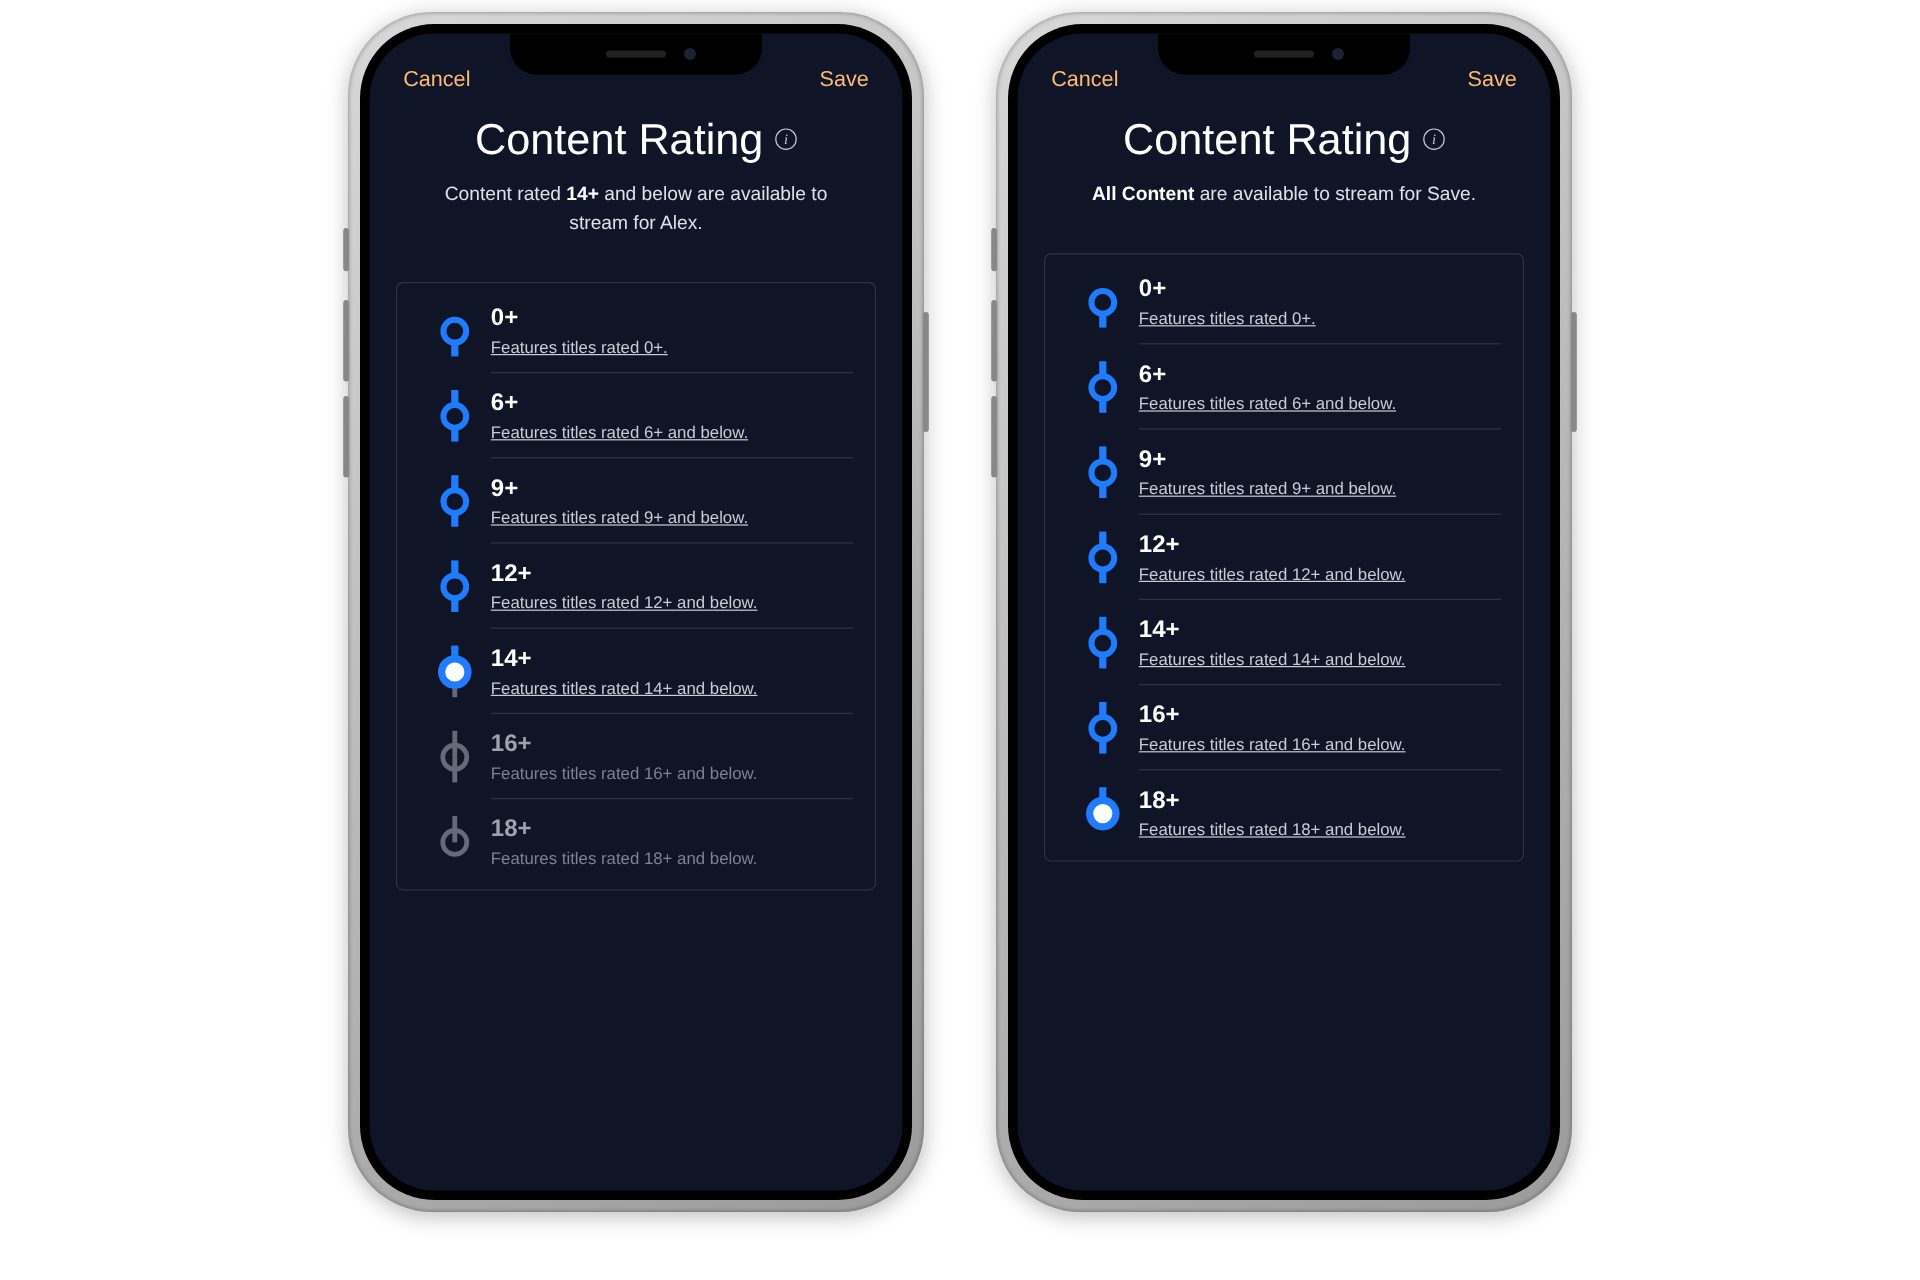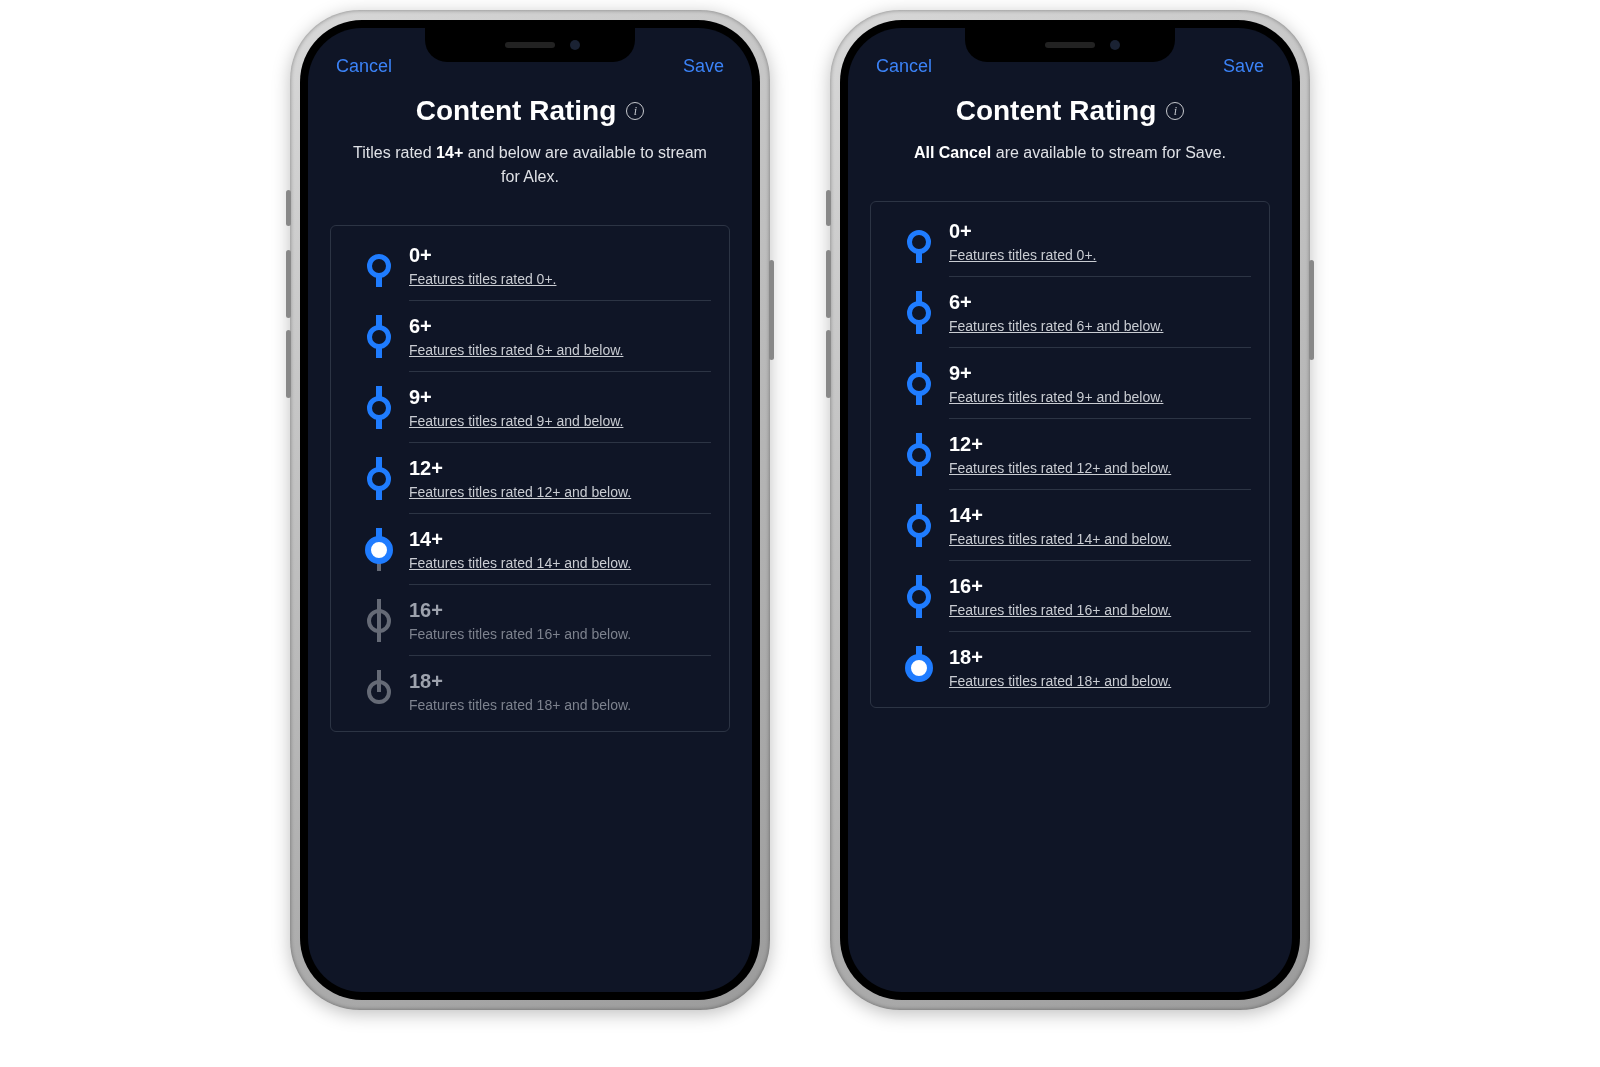--- a/index.html
+++ b/index.html
@@ -63,31 +63,31 @@
   .sb-left1{left:-4px;top:180px;width:5px;height:36px;}
   .sb-left2{left:-4px;top:240px;width:5px;height:68px;}
   .sb-left3{left:-4px;top:320px;width:5px;height:68px;}
   .sb-right{right:-4px;top:250px;width:5px;height:100px;}
 
   .topbar {
     display: flex;
     justify-content: space-between;
     align-items: center;
     padding: 28px 28px 0 28px;
-    color: #3b82f6;
+    color: #fdba74;
     font-size: 18px;
     font-weight: 400;
   }
   .topbar span { cursor: pointer; }
   .title-row {
     margin-top: 18px;
     display:flex; justify-content:center; align-items:center; gap:10px;
     color:#fff;
   }
-  .title { font-size: 28px; font-weight: 700; }
+  .title { font-size: 36px; font-weight: 400; }
   .info-icon{
     width:18px;height:18px;border:1.5px solid #c7c9ce;border-radius:50%;
     display:inline-flex;align-items:center;justify-content:center;
     font-size:12px;font-style:italic;font-family:Georgia,serif;color:#c7c9ce;
   }
   .subtitle{
     margin: 14px 36px 0;
     text-align:center;
     color:#dfe1e6;
     font-size:16px;
@@ -155,21 +155,21 @@
     <div class="notch"></div>
     <div class="topbar">
       <span>Cancel</span>
       <span>Save</span>
     </div>
     <div class="title-row">
       <span class="title">Content Rating</span>
       <span class="info-icon">i</span>
     </div>
     <div class="subtitle">
-      <span>Titles rated </span><b>14+</b><span> and below are available to stream for Alex.</span>
+      <span>Content rated </span><b>14+</b><span> and below are available to stream for Alex.</span>
     </div>
     <div class="panel" id="panel-0">
           <div class="row">
             <div class="node-wrap">
               <div class="line-down line-active"></div>
               <div class="node active"></div>
             </div>
             <div class="row-text">
               <div class="row-label-active">0+</div>
               <div class="row-desc-active">Features titles rated 0+.</div>
@@ -261,21 +261,21 @@
     <div class="notch"></div>
     <div class="topbar">
       <span>Cancel</span>
       <span>Save</span>
     </div>
     <div class="title-row">
       <span class="title">Content Rating</span>
       <span class="info-icon">i</span>
     </div>
     <div class="subtitle">
-      <span></span><b>All Cancel</b><span> are available to stream for Save.</span>
+      <span></span><b>All Content</b><span> are available to stream for Save.</span>
     </div>
     <div class="panel" id="panel-1">
           <div class="row">
             <div class="node-wrap">
               <div class="line-down line-active"></div>
               <div class="node active"></div>
             </div>
             <div class="row-text">
               <div class="row-label-active">0+</div>
               <div class="row-desc-active">Features titles rated 0+.</div>

